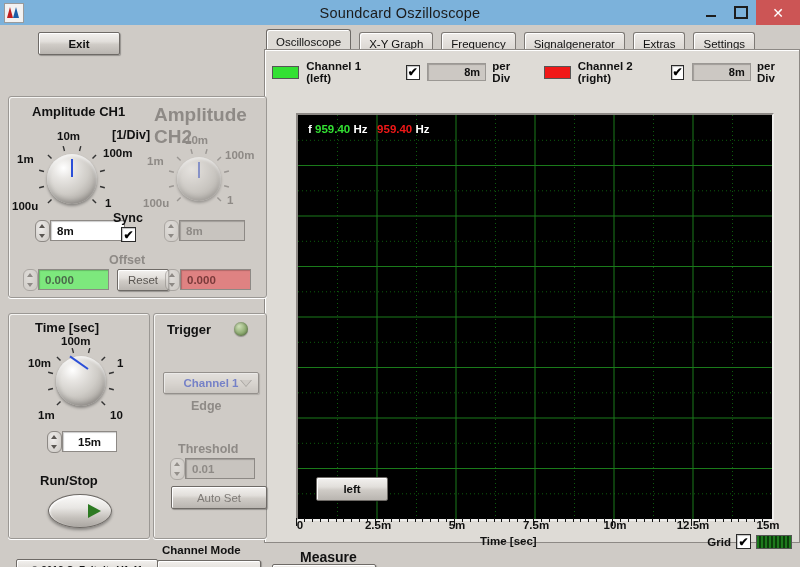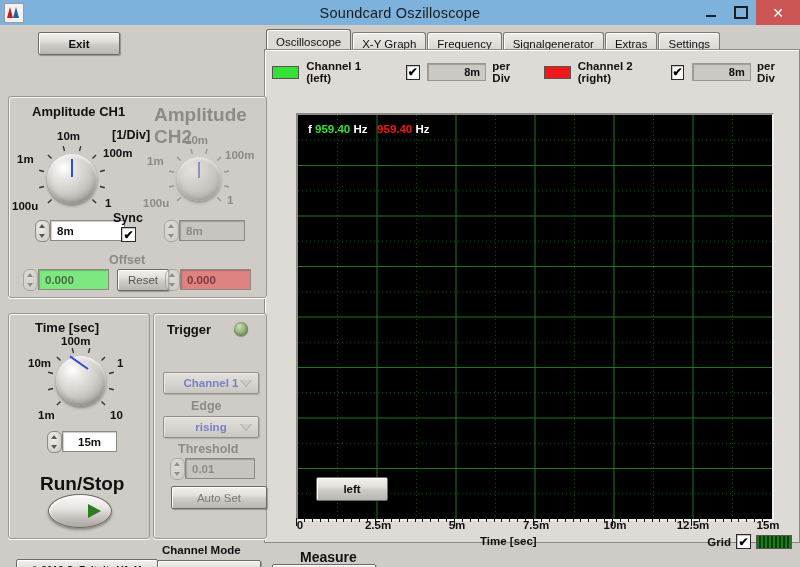--- a/index.html
+++ b/index.html
@@ -36,21 +36,21 @@
     background:linear-gradient(180deg,#f3f1ef 0%,#e2dfdb 40%,#cfcbc6 55%,#b9b5b0 100%);
     border:1px solid #6e6a66;border-radius:2px;
     box-shadow:inset 1px 1px 0 #ffffff, 1px 1px 1px rgba(0,0,0,.28);
     font-size:11.5px;font-weight:bold;color:#111;
     display:flex;align-items:center;justify-content:center;cursor:default;margin-left:8px;
   }
   .exit-btn{position:absolute;left:30px;top:7px;width:80px;height:21px;}
 
   
   .tabs{position:absolute;left:266px;top:4px;display:flex;align-items:flex-end;height:25px;}
-  .tab{height:21px;padding:0 9px;margin-right:1px;display:flex;align-items:center;
+  .tab{height:21px;padding:0 9px;margin-right:8px;display:flex;align-items:center;
     font-size:11.5px;color:#111;
     background:linear-gradient(180deg,#eeebe8,#d6d2cd);
     border:1px solid #7d7975;border-bottom:none;border-radius:3px 3px 0 0;
     box-shadow:inset 1px 1px 0 #fff;}
   .tab.active{height:24px;background:#dedbd6;border-color:#6e6a66;font-weight:normal;}
 
   
   .rpanel{position:absolute;left:264px;top:24px;width:534px;height:492px;
     background:#dedbd6;border:1px solid #8d8985;box-shadow:inset 1px 1px 0 #fff;}
 
@@ -440,39 +440,35 @@
       </svg>
       <div class="klab" style="left:52px;top:21px">100m</div>
       <div class="klab" style="left:19px;top:43px">10m</div>
       <div class="klab" style="left:108px;top:43px">1</div>
       <div class="klab" style="left:29px;top:95px">1m</div>
       <div class="klab" style="left:101px;top:95px">10</div>
 
       <div class="spin" style="position:absolute;left:38px;top:117px"></div>
       <div class="valbox" style="position:absolute;left:53px;top:117px;width:53px;justify-content:center;padding-left:0">15m</div>
 
-      <div class="glabel" style="left:31px;top:159px;font-size:19px">Run/Stop</div>
+      <div class="glabel" style="left:31px;top:159px;font-size:13px">Run/Stop</div>
       <div class="oval" style="left:39px;top:180px">
         <div class="tri"></div>
       </div>
     </div>
 
     <div class="grp trig-grp">
       <div class="glabel" style="left:13px;top:8px;font-size:13px">Trigger</div>
       <div class="led" style="left:80px;top:8px"></div>
 
       <div class="combo" style="position:absolute;left:9px;top:58px;width:94px;height:20px;opacity:.6">
         <span style="color:#3a50c8">Channel 1</span>
         <span class="arrow"></span>
       </div>
       <div class="glabel dim" style="left:37px;top:85px">Edge</div>
-      <div class="combo" style="position:absolute;left:9px;top:102px;width:94px;height:20px;opacity:.6">
-        <span style="color:#3a50c8">rising</span>
-        <span class="arrow"></span>
-      </div>
       <div class="glabel dim" style="left:24px;top:128px">Threshold</div>
       <div class="spin" style="position:absolute;left:16px;top:144px;opacity:.5"></div>
       <div class="valbox dim" style="position:absolute;left:31px;top:144px;width:62px">0.01</div>
       <div class="btn" style="position:absolute;left:9px;top:172px;width:94px;height:21px;color:#7e7a76;font-weight:normal">Auto Set</div>
     </div>
 
     <div class="btn copyright">© 2012  C. Zeitnitz V1.41</div>
     <div class="chmode-lbl">Channel Mode</div>
     <div class="combo chmode">
       <span style="color:#2b3fd8">single</span>

